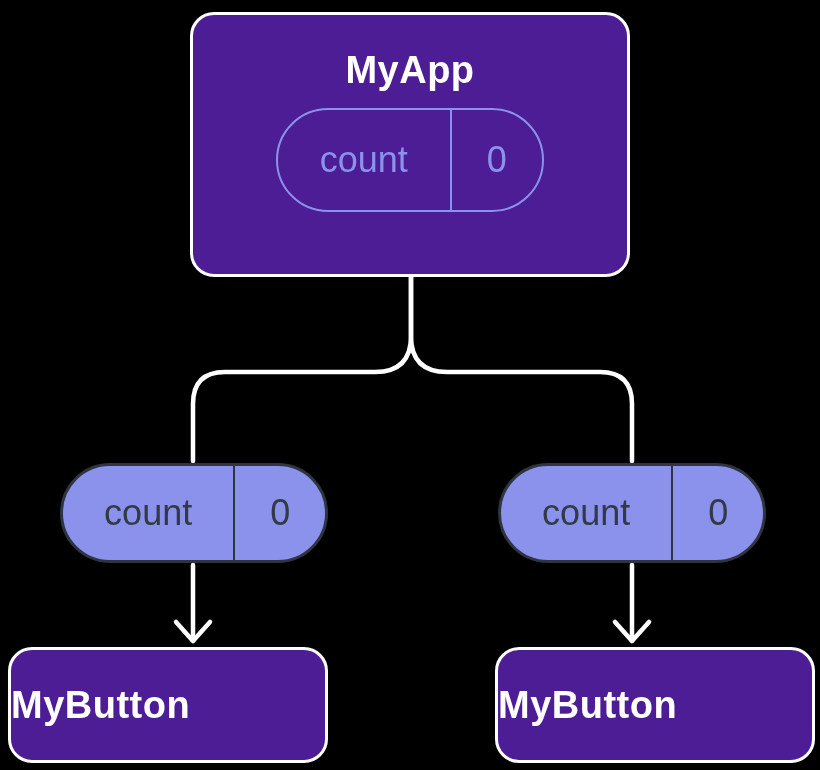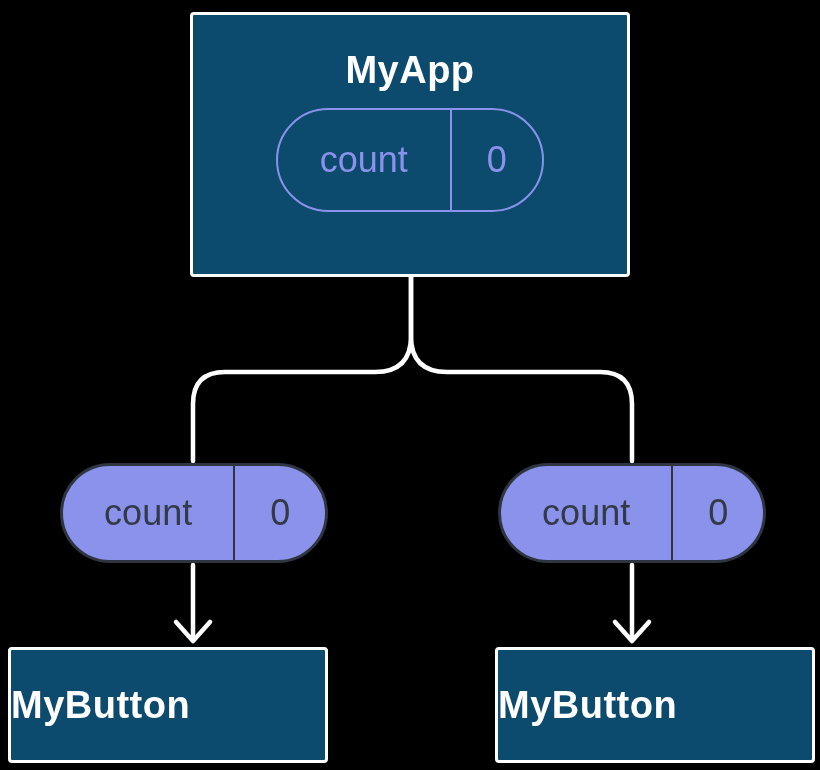--- a/index.html
+++ b/index.html
@@ -18,23 +18,23 @@
   }
   svg.connectors path {
     fill: none;
     stroke: #ffffff;
     stroke-width: 4.5;
     stroke-linecap: round;
     stroke-linejoin: round;
   }
   .card {
     position: absolute;
-    background: #0c4a6e;
+    background: #4c1d95;
     border: 3px solid #ffffff;
-    border-radius: 4px;
+    border-radius: 24px;
     box-sizing: border-box;
     z-index: 1;
   }
   .root-card {
     left: 190px; top: 12px;
     width: 440px; height: 265px;
     display: flex;
     flex-direction: column;
     align-items: center;
   }

